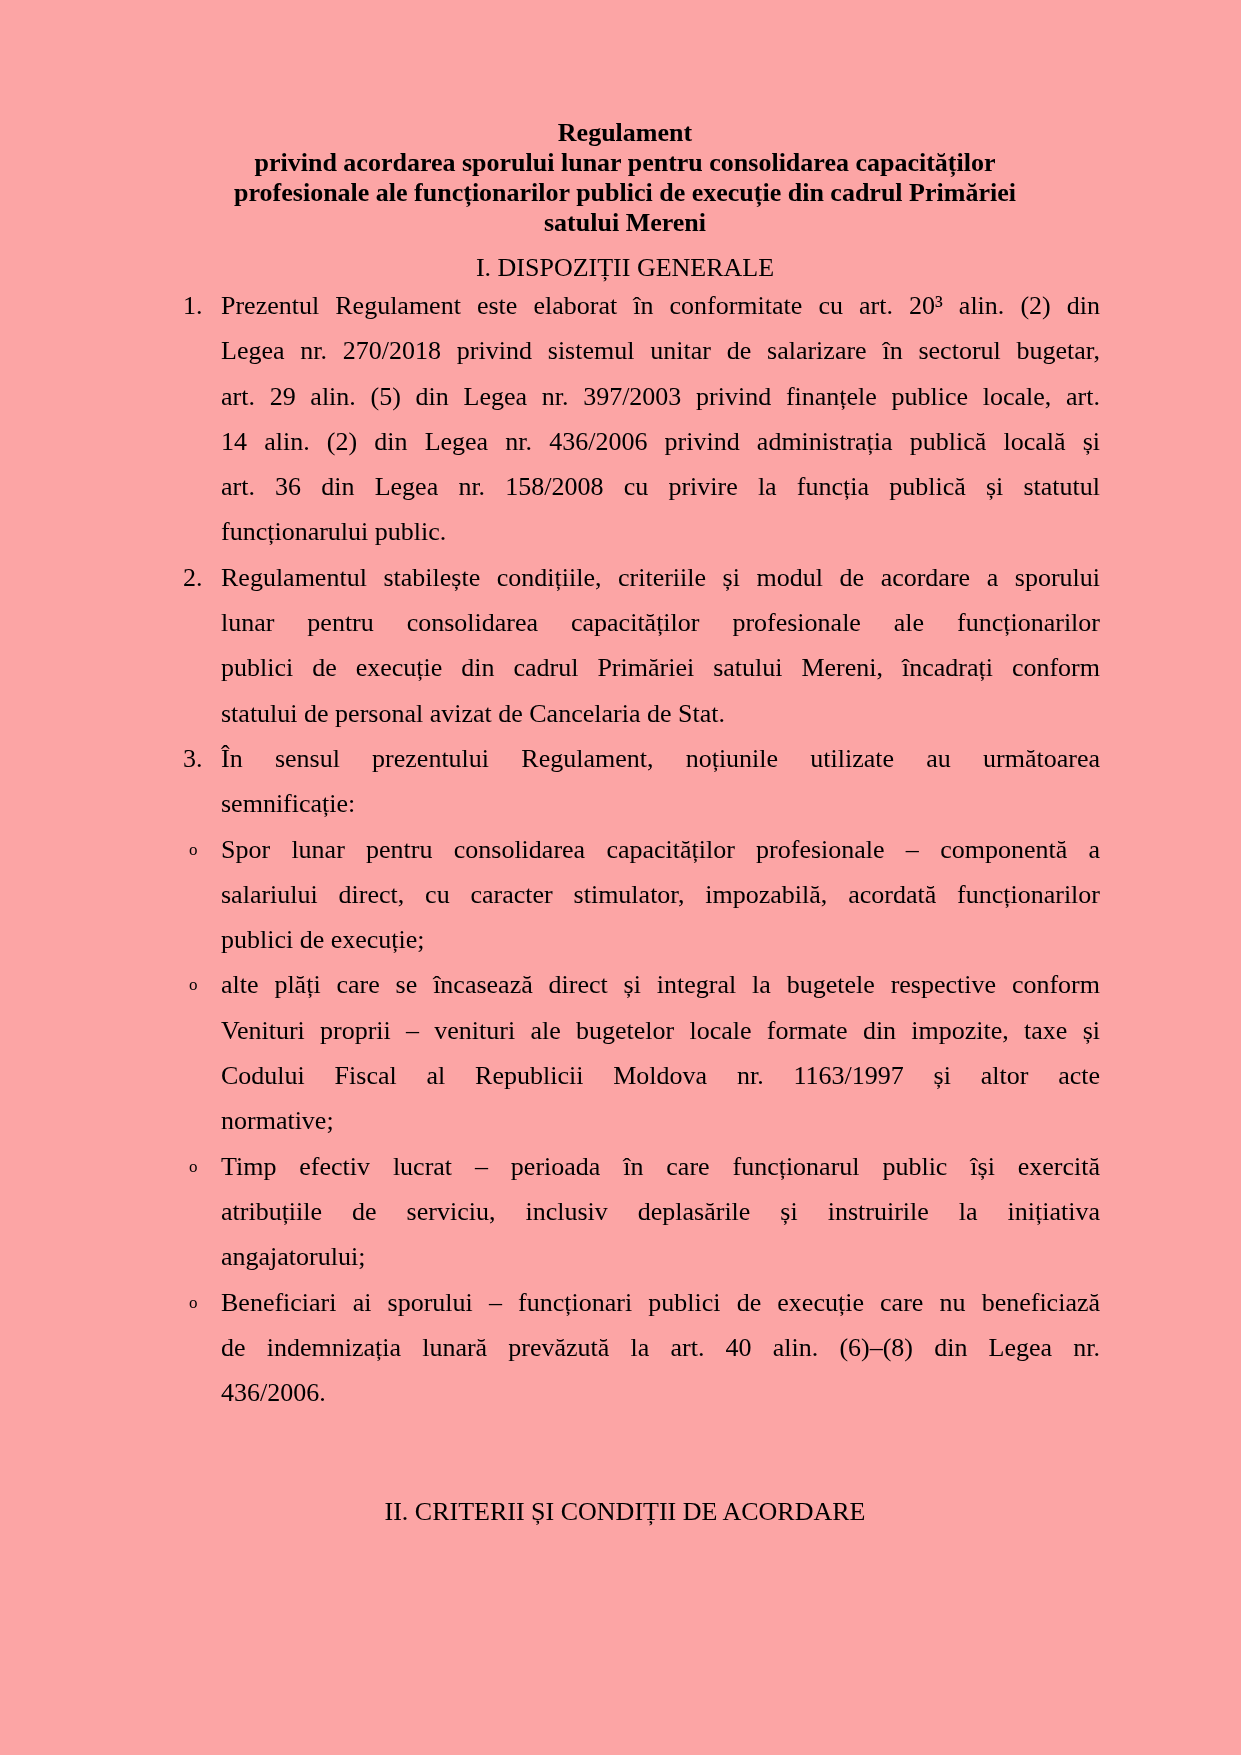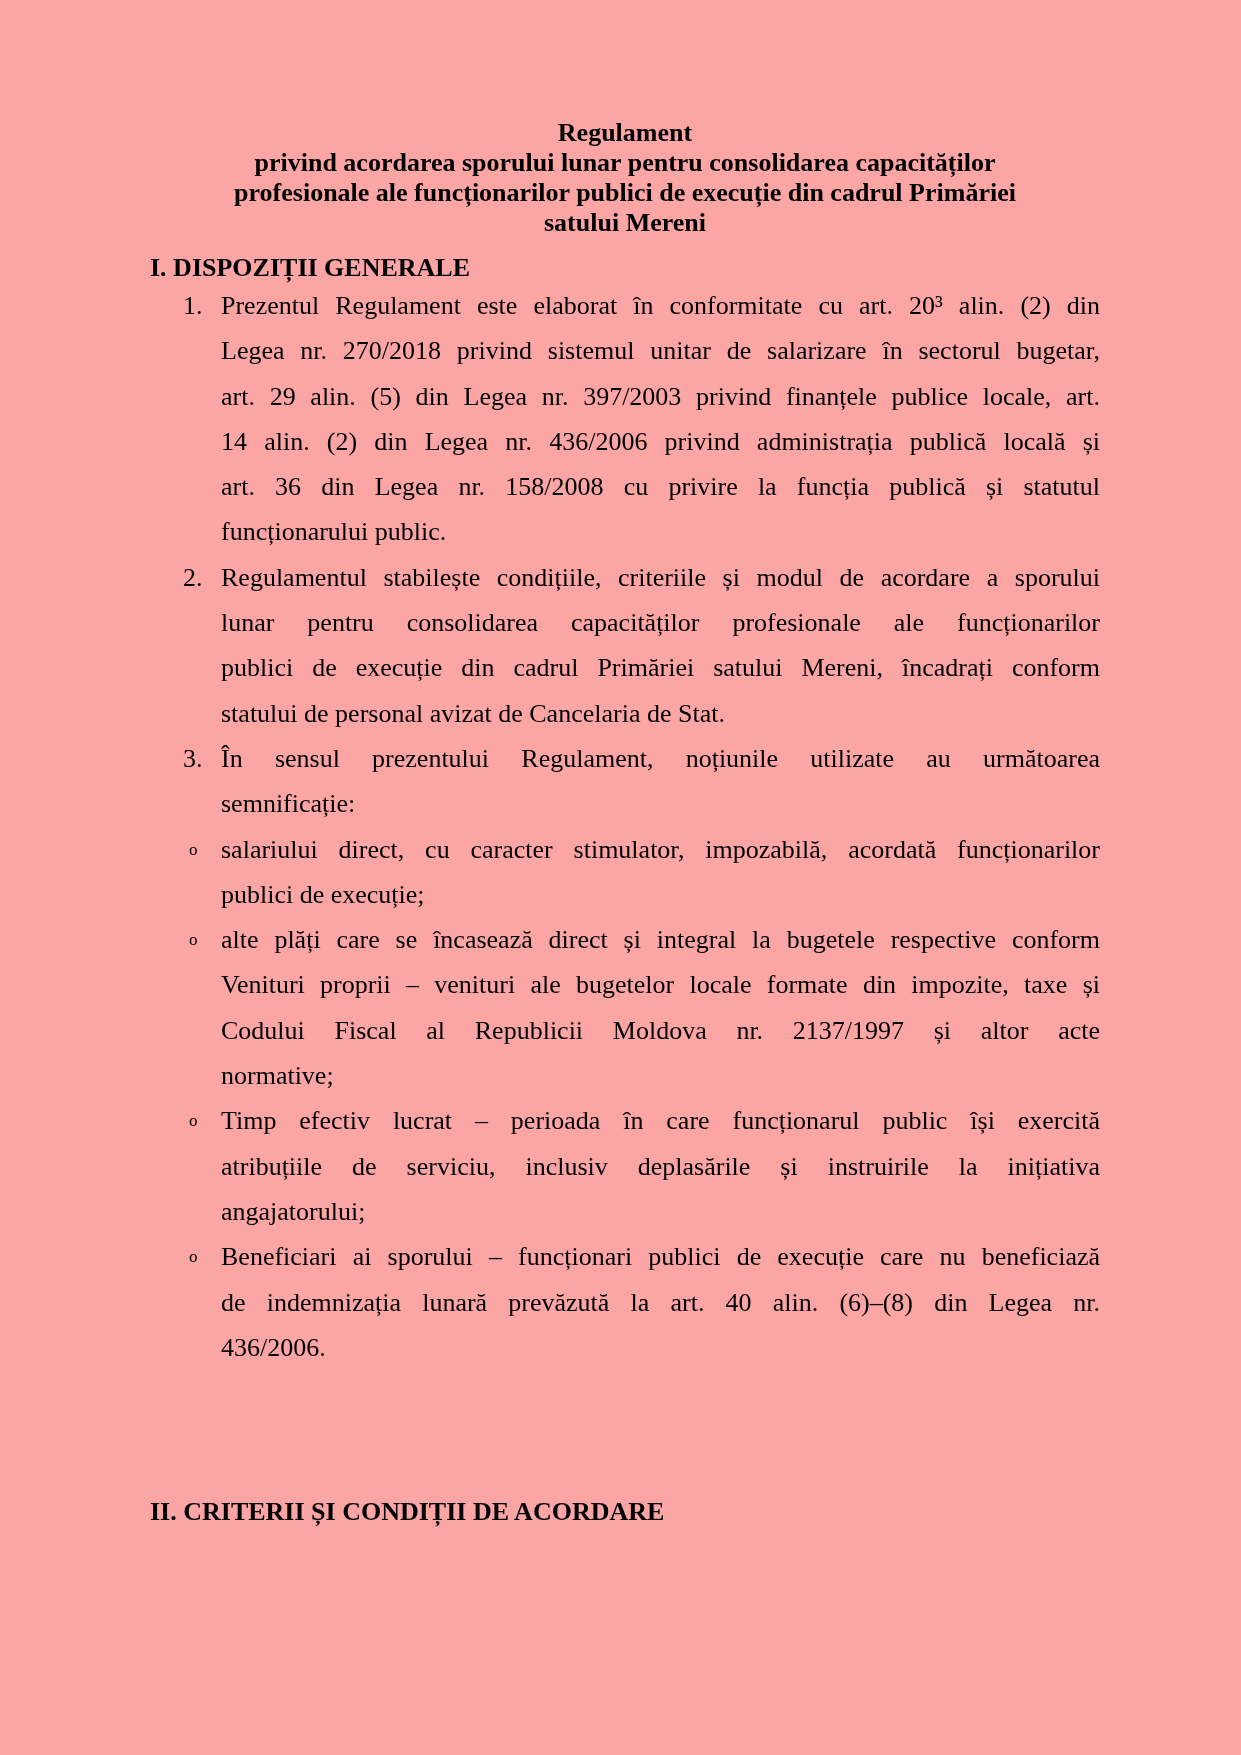--- a/index.html
+++ b/index.html
@@ -34,22 +34,22 @@
       line-height: 30px;
     }
     .title-line {
       display: block;
       white-space: nowrap;
     }
     .section-heading {
       position: absolute;
       left: 150px;
       width: 950px;
-      text-align: left;
-      font-weight: bold;
+      text-align: center;
+      font-weight: normal;
       font-size: 26px;
       line-height: 30px;
       white-space: nowrap;
     }
     #heading-1 { top: 253px; }
     #heading-2 { top: 1497px; }
 
     .body-block {
       position: absolute;
       left: 175px;
@@ -128,31 +128,32 @@
       <span class="marker">3.</span>
       <span class="text">
         <span class="line">În sensul prezentului Regulament, noțiunile utilizate au următoarea</span>
         <span class="line last">semnificație:</span>
       </span>
     </div>
 
     <div class="item bullet">
       <span class="marker">o</span>
       <span class="text">
+        <span class="line">Spor lunar pentru consolidarea capacităților profesionale – componentă a</span>
         <span class="line">salariului direct, cu caracter stimulator, impozabilă, acordată funcționarilor</span>
         <span class="line last">publici de execuție;</span>
       </span>
     </div>
 
     <div class="item bullet">
       <span class="marker">o</span>
       <span class="text">
         <span class="line">alte plăți care se încasează direct și integral la bugetele respective conform</span>
         <span class="line">Venituri proprii – venituri ale bugetelor locale formate din impozite, taxe și</span>
-        <span class="line">Codului Fiscal al Republicii Moldova nr. 2137/1997 și altor acte</span>
+        <span class="line">Codului Fiscal al Republicii Moldova nr. 1163/1997 și altor acte</span>
         <span class="line last">normative;</span>
       </span>
     </div>
 
     <div class="item bullet">
       <span class="marker">o</span>
       <span class="text">
         <span class="line">Timp efectiv lucrat – perioada în care funcționarul public își exercită</span>
         <span class="line">atribuțiile de serviciu, inclusiv deplasările și instruirile la inițiativa</span>
         <span class="line last">angajatorului;</span>

